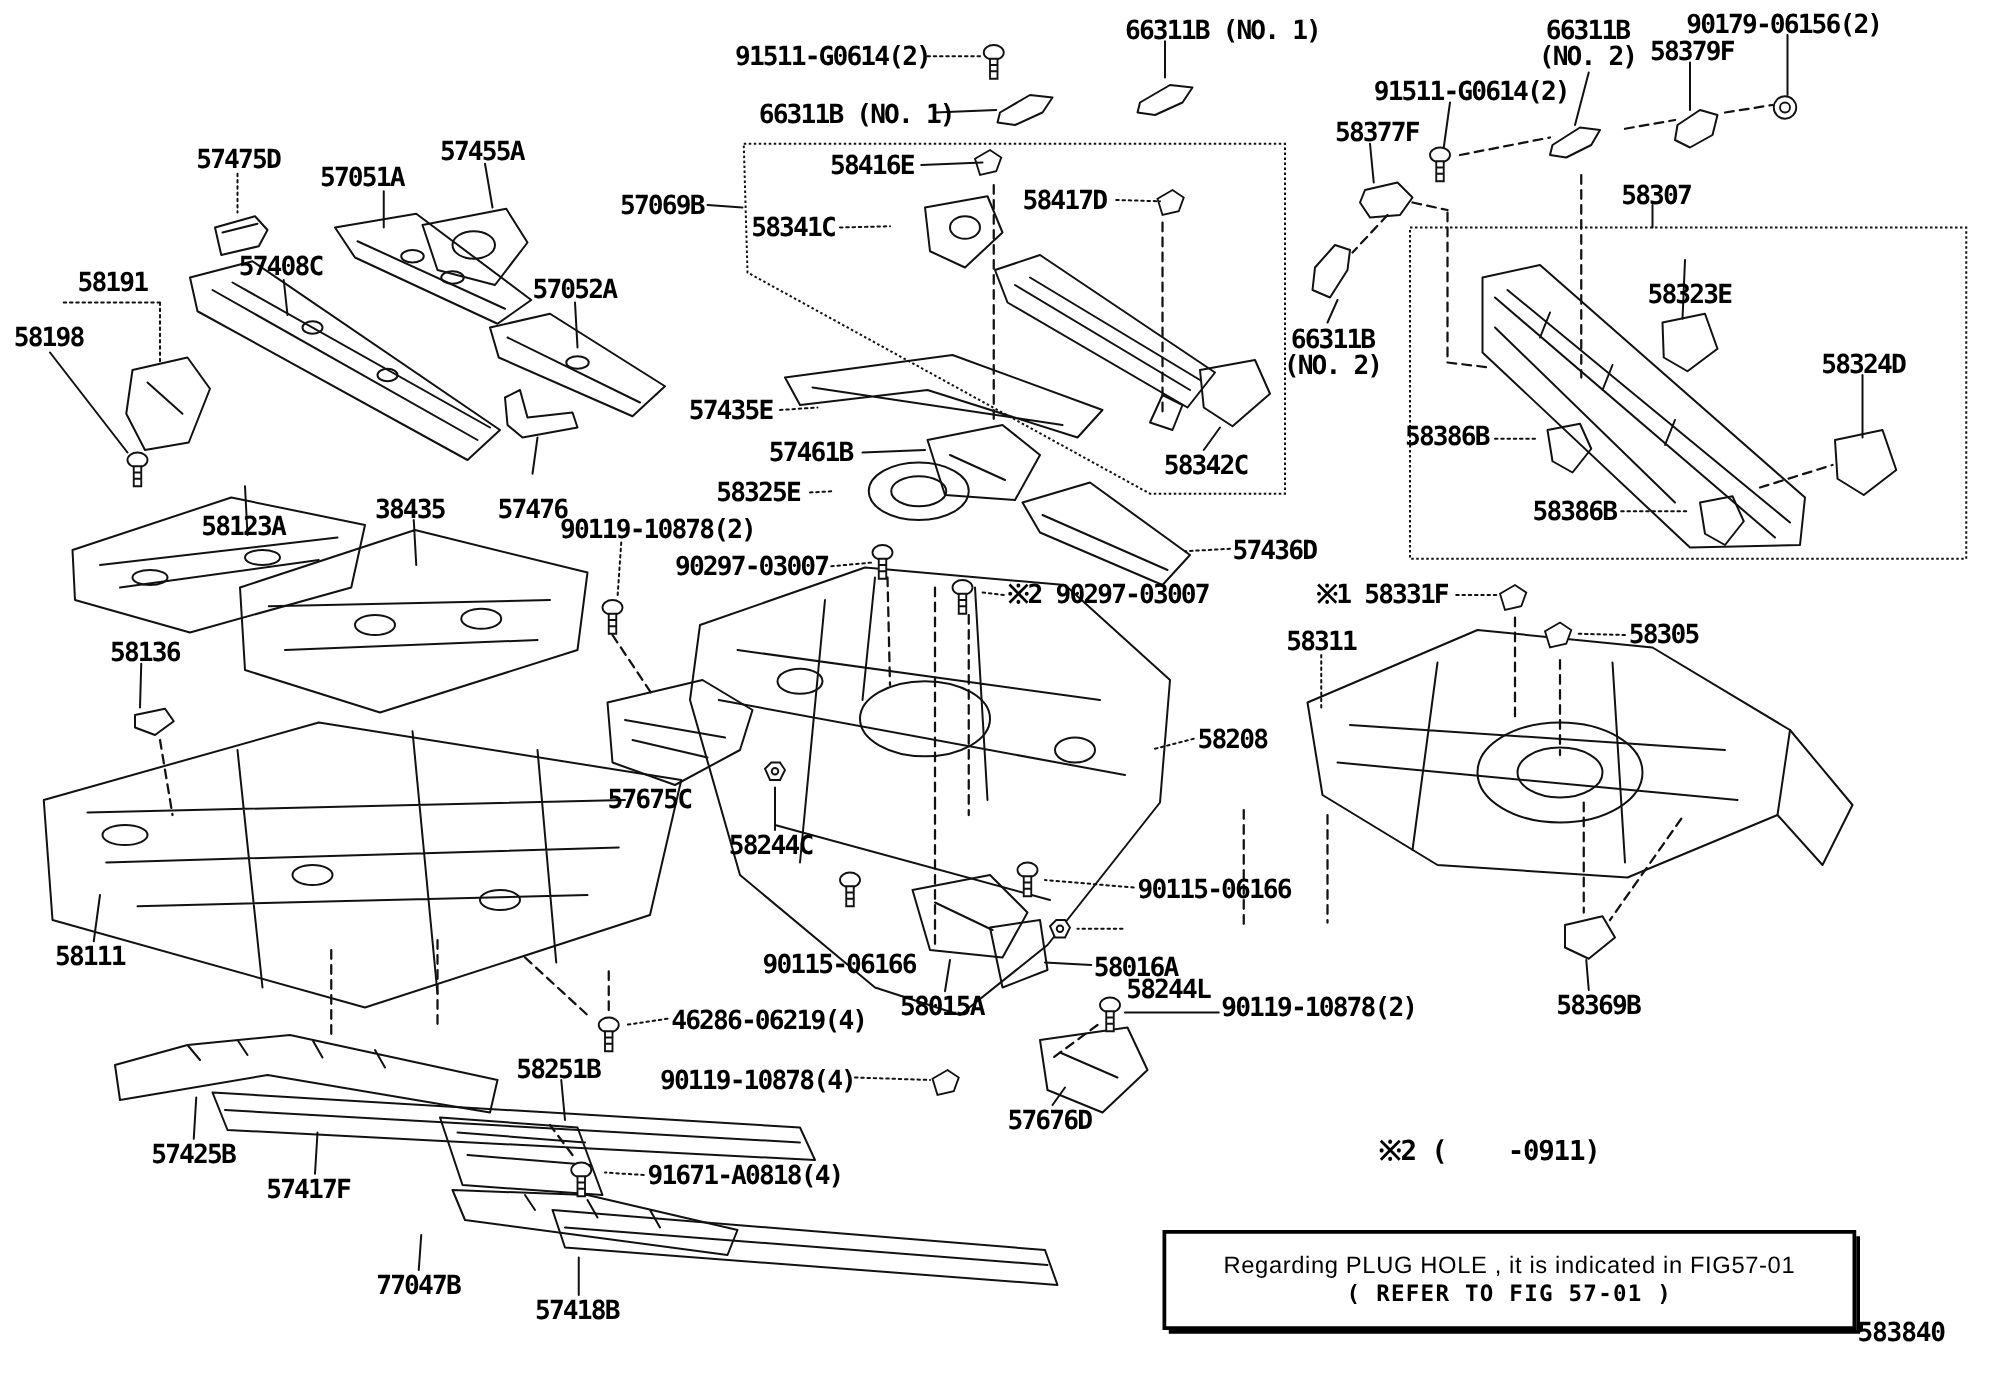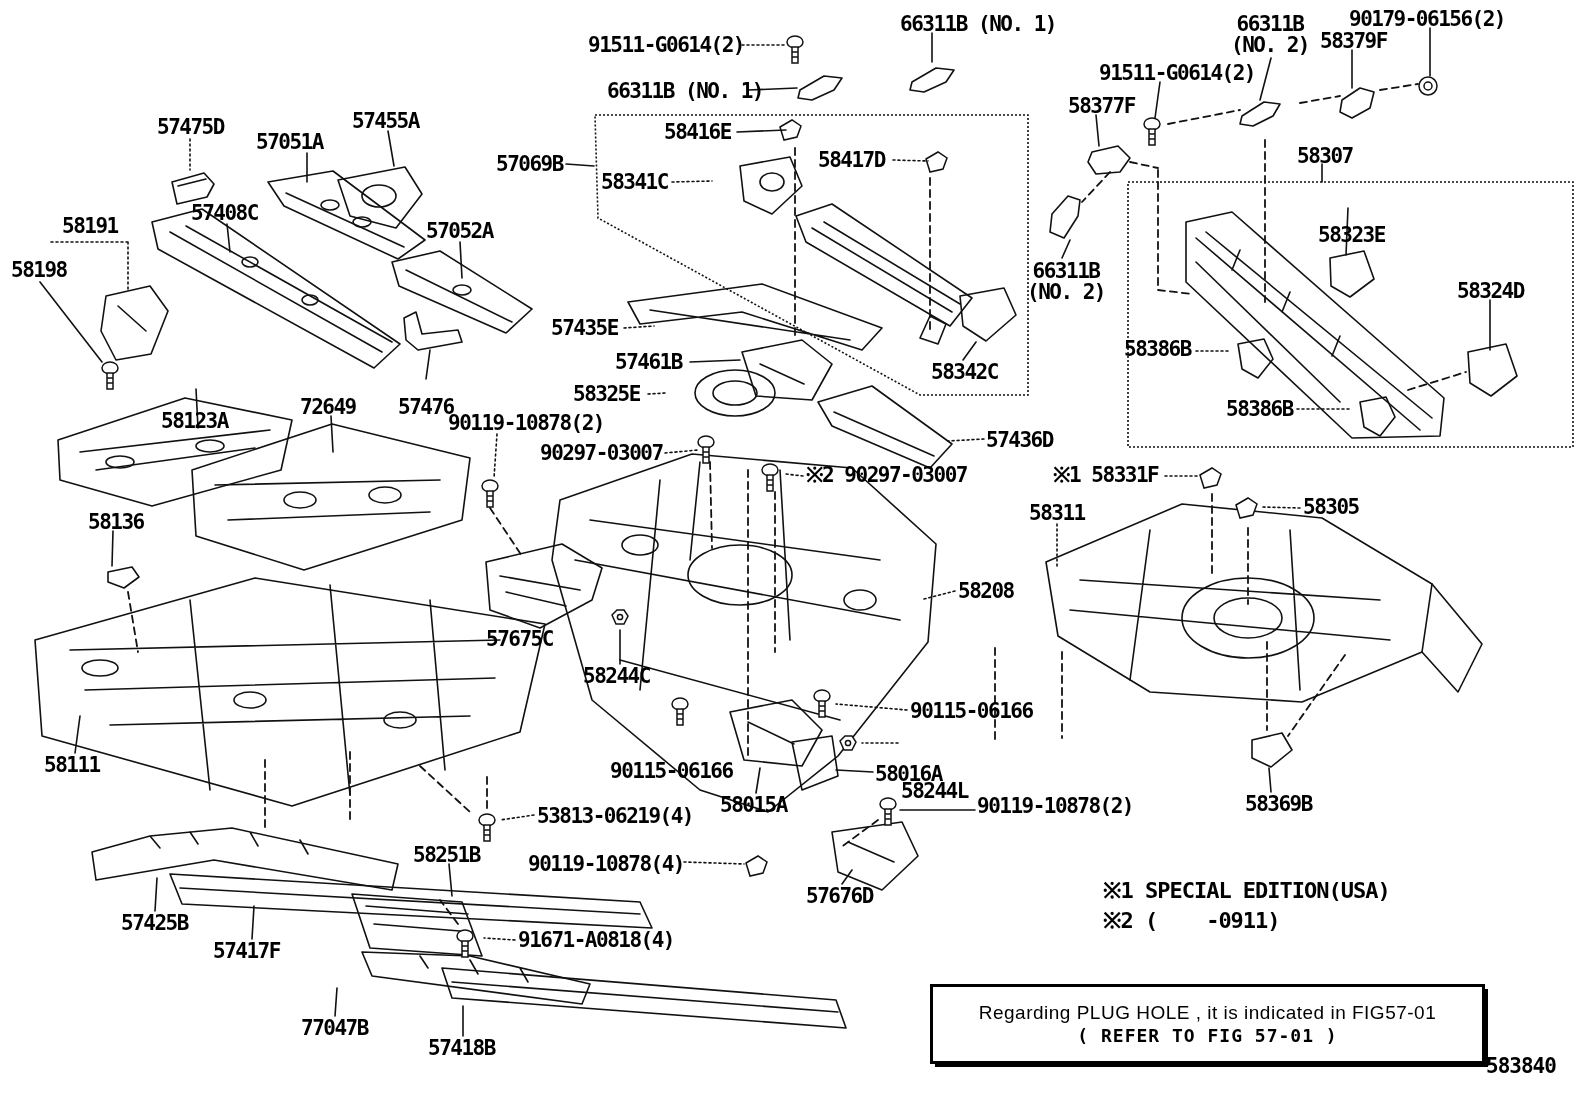--- a/index.html
+++ b/index.html
@@ -280,21 +280,21 @@
       <div class="part-label" style="left: 1124px; top: 339px;">58386B</div>
       <div class="part-label" style="left: 1226px; top: 399px;">58386B</div>
       <div class="part-label" style="left: 157px; top: 117px;">57475D</div>
       <div class="part-label" style="left: 352px; top: 111px;">57455A</div>
       <div class="part-label" style="left: 256px; top: 132px;">57051A</div>
       <div class="part-label" style="left: 62px; top: 216px;">58191</div>
       <div class="part-label" style="left: 191px; top: 203px;">57408C</div>
       <div class="part-label" style="left: 426px; top: 221px;">57052A</div>
       <div class="part-label" style="left: 11px; top: 260px;">58198</div>
       <div class="part-label" style="left: 161px; top: 368px; margin-top: 43px;">58123A</div>
-      <div class="part-label" style="left: 300px; top: 397px;">72649</div>
+      <div class="part-label" style="left: 300px; top: 397px;">38435</div>
       <div class="part-label" style="left: 398px; top: 381px; margin-top: 16px;">57476</div>
       <div class="part-label" style="left: 88px; top: 512px;">58136</div>
       <div class="part-label" style="left: 44px; top: 755px;">58111</div>
       <div class="part-label" style="left: 551px; top: 318px;">57435E</div>
       <div class="part-label" style="left: 615px; top: 352px;">57461B</div>
       <div class="part-label" style="left: 573px; top: 384px;">58325E</div>
       <div class="part-label" style="left: 448px; top: 413px;">90119-10878(2)</div>
       <div class="part-label" style="left: 540px; top: 443px;">90297-03007</div>
       <div class="part-label" style="left: 806px; top: 465px;">※2 90297-03007</div>
       <div class="part-label" style="left: 986px; top: 430px;">57436D</div>
@@ -305,32 +305,31 @@
       <div class="part-label" style="left: 958px; top: 581px;">58208</div>
       <div class="part-label" style="left: 486px; top: 629px;">57675C</div>
       <div class="part-label" style="left: 583px; top: 666px;">58244C</div>
       <div class="part-label" style="left: 910px; top: 701px;">90115-06166</div>
       <div class="part-label" style="left: 901px; top: 734px; margin-top: 47px;">58244L</div>
       <div class="part-label" style="left: 875px; top: 764px;">58016A</div>
       <div class="part-label" style="left: 610px; top: 761px;">90115-06166</div>
       <div class="part-label" style="left: 720px; top: 795px;">58015A</div>
       <div class="part-label" style="left: 977px; top: 796px;">90119-10878(2)</div>
       <div class="part-label" style="left: 1245px; top: 794px;">58369B</div>
-      <div class="part-label" style="left: 537px; top: 806px;">53813-06219(4)</div>
+      <div class="part-label" style="left: 537px; top: 806px;">46286-06219(4)</div>
       <div class="part-label" style="left: 413px; top: 845px;">58251B</div>
       <div class="part-label" style="left: 528px; top: 854px;">90119-10878(4)</div>
       <div class="part-label" style="left: 806px; top: 886px;">57676D</div>
       <div class="part-label" style="left: 121px; top: 913px;">57425B</div>
       <div class="part-label" style="left: 518px; top: 930px;">91671-A0818(4)</div>
       <div class="part-label" style="left: 213px; top: 941px;">57417F</div>
       <div class="part-label" style="left: 301px; top: 1018px;">77047B</div>
       <div class="part-label" style="left: 428px; top: 1038px;">57418B</div>
     </div>
 
-  <div class="note-line" style="left:1103px;top:874px;">※1 SPECIAL EDITION(USA)</div>
   <div class="note-line" style="left:1103px;top:904px;">※2 (    -0911)</div>
 
   <div id="info-box">
     <div class="en">Regarding PLUG HOLE , it is indicated in FIG57-01</div>
     <div class="ref">( REFER TO FIG 57-01 )</div>
   </div>
 
   <div id="figure-id">583840</div>
 </div>
 

